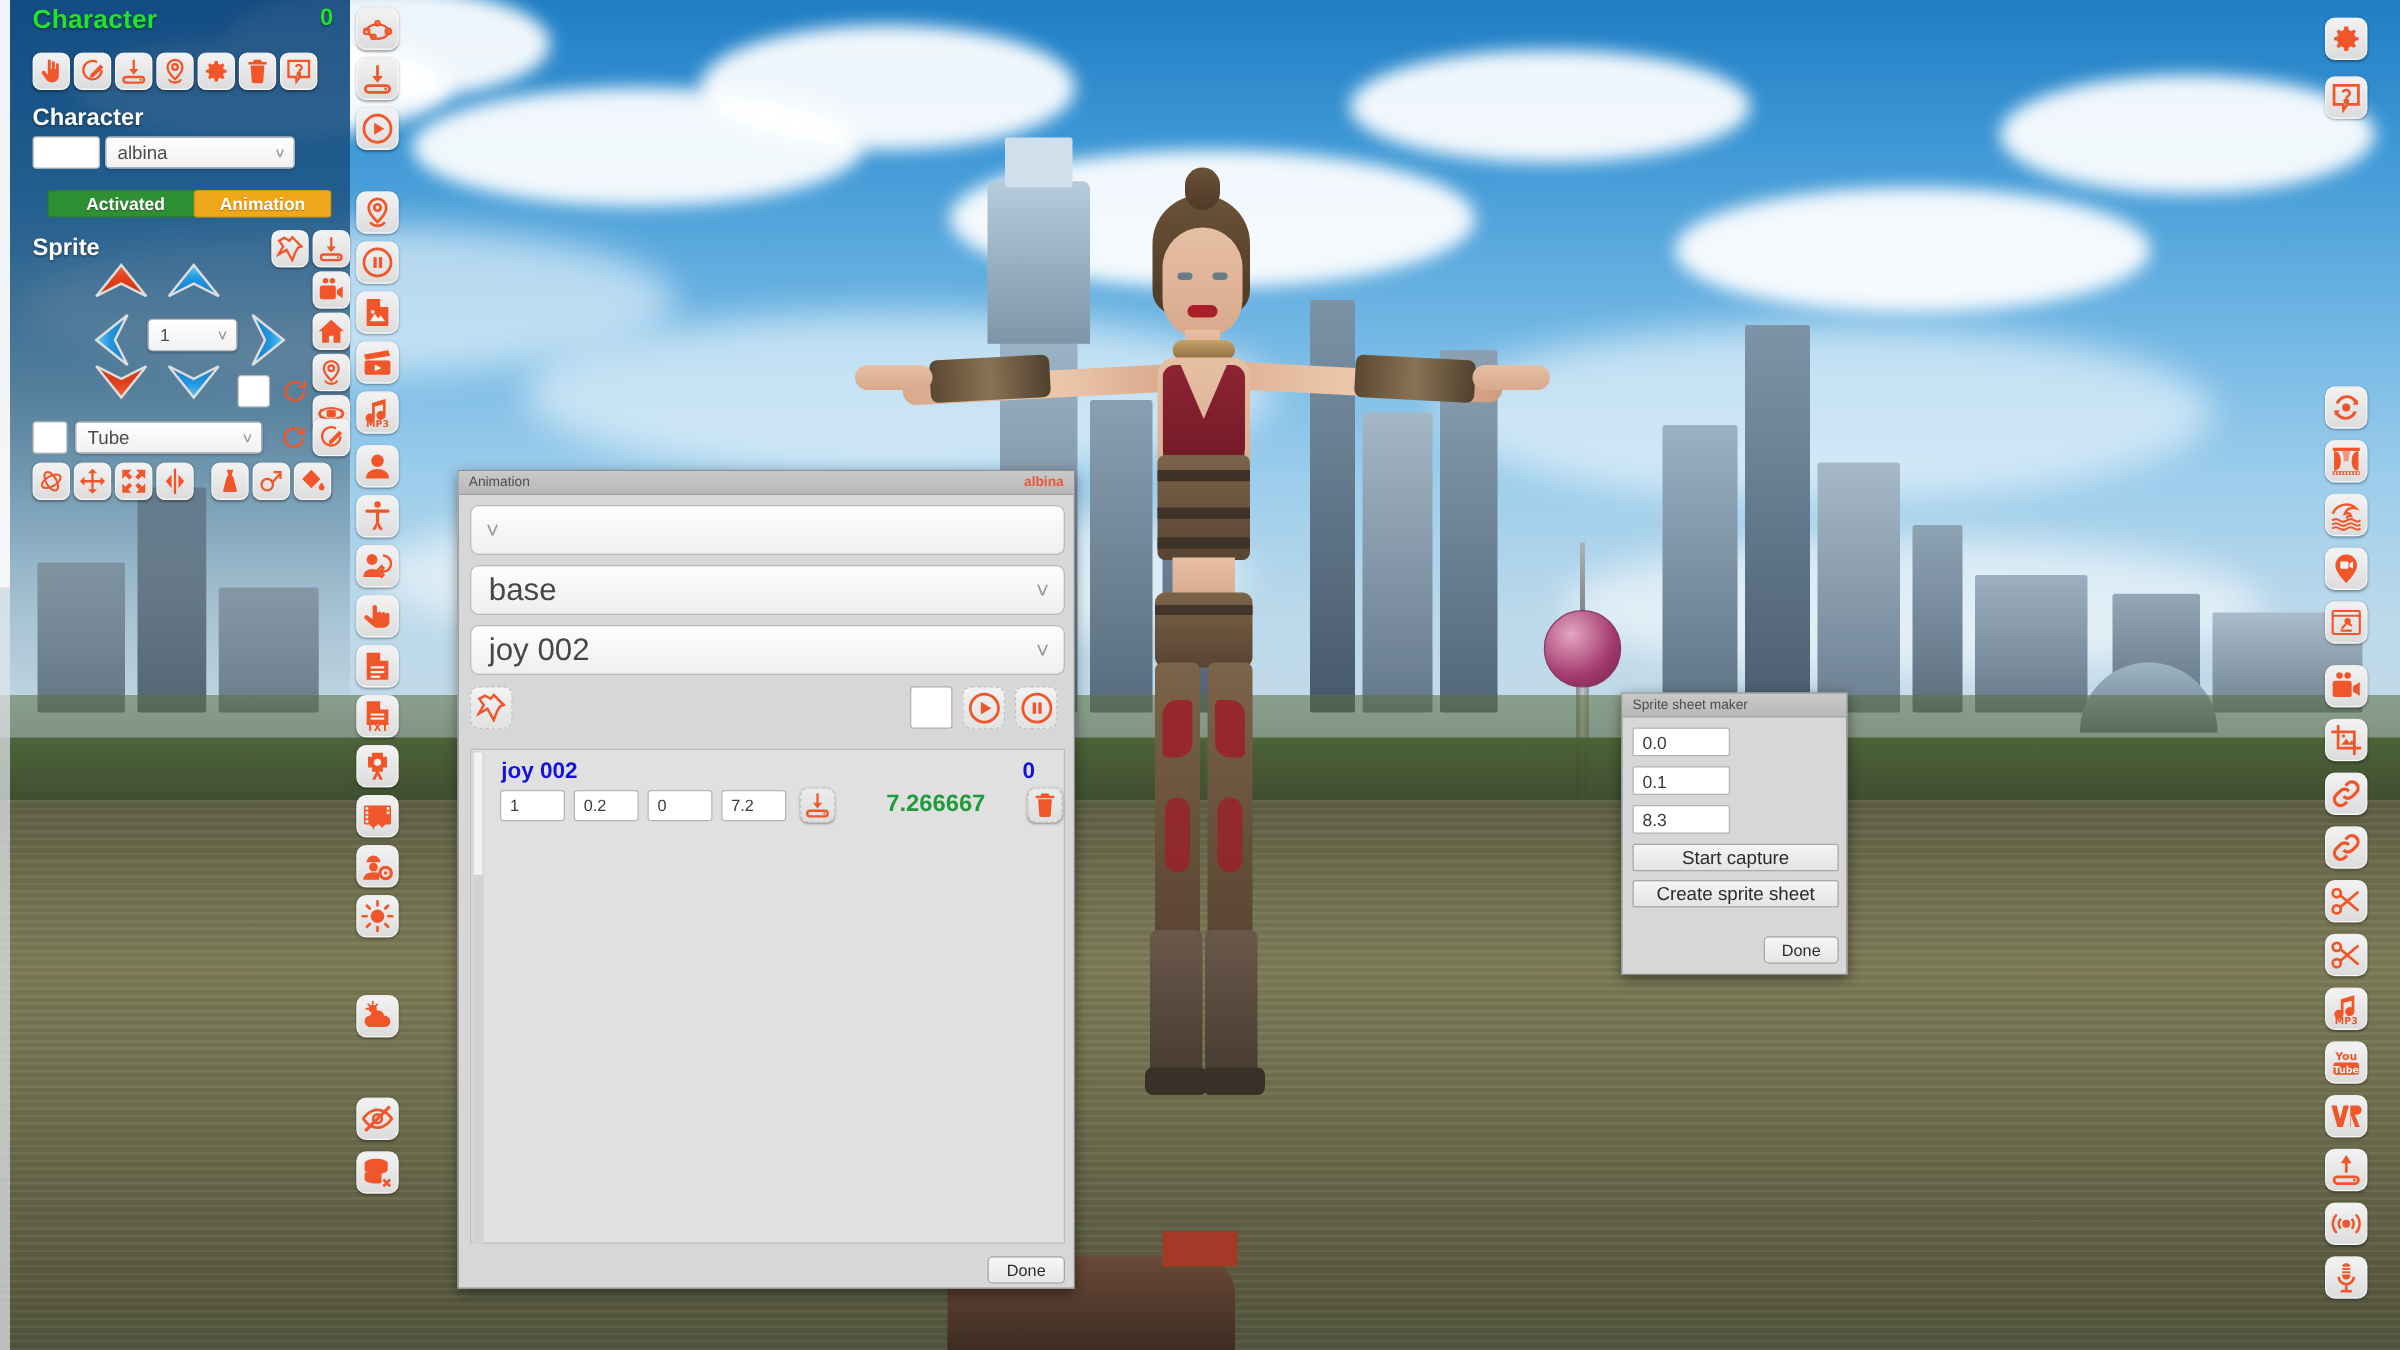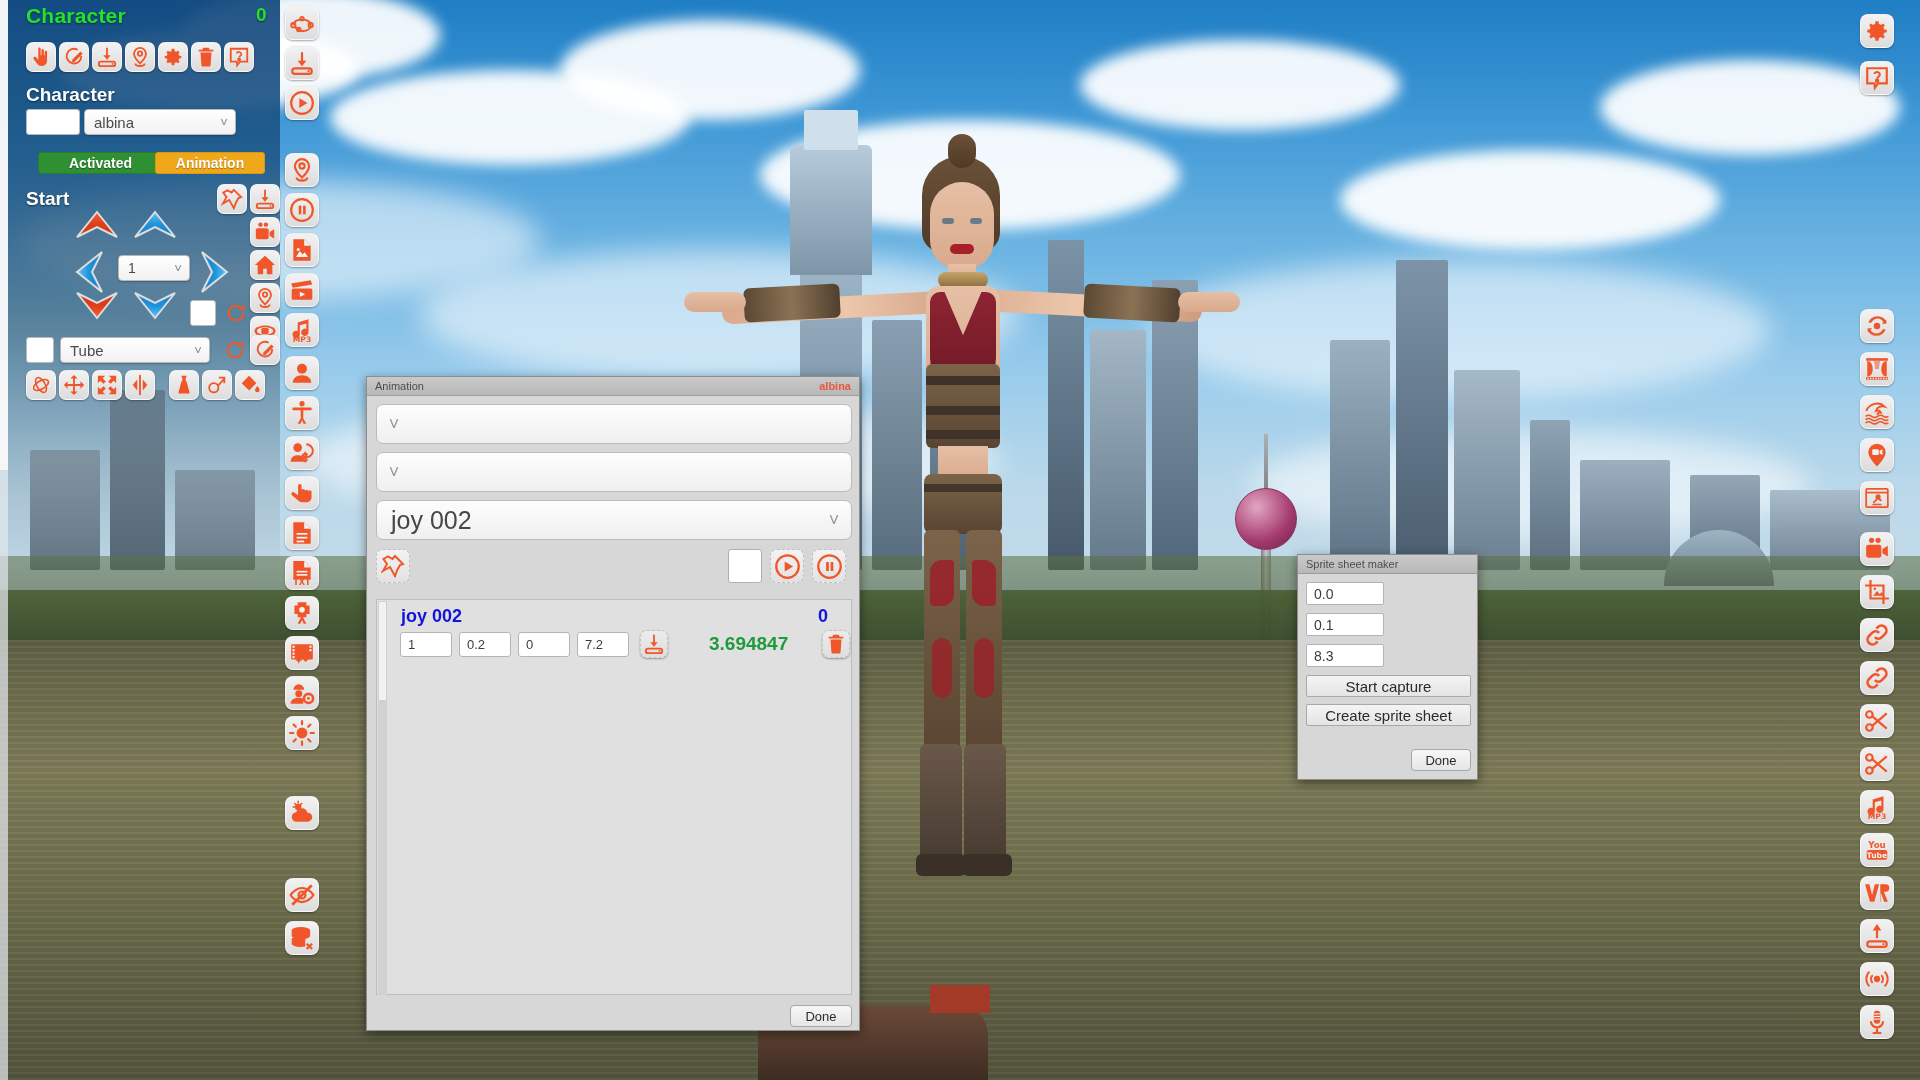--- a/index.html
+++ b/index.html
@@ -345,21 +345,21 @@
 
   <div class="whitebox" style="left:18px; top:109px; width:54px; height:26px;"></div>
   <div class="combo" style="left:76px; top:109px; width:152px; height:26px; font-size:15px;">
     <span class="txt">albina</span>
     <span class="chev">˅</span>
   </div>
 
   <div class="btn-green" style="left:18px; top:152px; width:125px; height:22px;margin-left:12px;">Activated</div>
   <div class="btn-amber" style="left:147px; top:152px; width:110px; height:22px;">Animation</div>
 
-  <div class="subhead" style="left:18px; top:188px;">Start</div>
+  <div class="subhead" style="left:18px; top:188px;">Sprite</div>
 
   <div class="arrow" style="left:67px; top:210px;">
     <svg width="44" height="30" viewBox="0 0 44 30">
         <path d="M22 2 L42 27 L22 17 L2 27 Z" fill="url(#og)" stroke="#ddd" stroke-width="2"></path>
         <defs>
           <linearGradient id="og" x1="0" y1="0" x2="0" y2="1">
             <stop offset="0" stop-color="#f2653a"></stop>
             <stop offset=".45" stop-color="#e0401a"></stop>
             <stop offset="1" stop-color="#c83716"></stop>
           </linearGradient>
@@ -869,20 +869,21 @@
 <div class="dlg" style="left:366px; top:376px; width:494px; height:655px;">
   <div class="dlg-title">
     <span class="t">Animation</span>
     <span class="r">albina</span>
   </div>
 
   <div class="bigsel" style="left:9px; top:27px; width:476px; height:40px;">
     <span class="chev">˅</span>
   </div>
   <div class="bigsel" style="left:9px; top:75px; width:476px; height:40px;">
+    <span class="txt">base</span>
     <span class="chev">˅</span>
   </div>
   <div class="bigsel" style="left:9px; top:123px; width:476px; height:40px;">
     <span class="txt">joy 002</span>
     <span class="chev">˅</span>
   </div>
 
   <div class="circbtn" style="left:9px; top:172px;">
     <svg viewBox="0 0 24 24" fill="none" stroke="currentColor" stroke-width="2" width="24" height="24">
         <path d="M14 2l8 8-3 1-2.5 4.5L14 22 9 13 2 17l4-7L2.5 5 7 2.5 11.5 5z"></path>
@@ -918,21 +919,21 @@
       <div class="row-input" style="left:200px; top:32px; width:52px; height:25px;">7.2</div>
 
       <div class="ib" style="left:263px; top:30px; width:28px; height:28px; border:1px dashed #c4c4c4; background:linear-gradient(180deg,#ececec,#dedede);">
         <svg viewBox="0 0 24 24" fill="currentColor" width="20" height="20">
             <path d="M11 2h2v8h3l-4 5-4-5h3z"></path>
             <rect x="3" y="17" width="18" height="5" rx="2.5" fill="none" stroke="currentColor" stroke-width="2"></rect>
             <circle cx="18" cy="19.5" r="1"></circle>
           </svg>
       </div>
 
-      <div class="clip-dur" style="left:332px; top:33px;">3.694847</div>
+      <div class="clip-dur" style="left:332px; top:33px;">7.266667</div>
 
       <div class="ib" style="left:445px; top:30px; width:28px; height:28px; border:1px dashed #c4c4c4; background:linear-gradient(180deg,#ececec,#dedede);">
         <svg viewBox="0 0 24 24" fill="currentColor" width="20" height="20">
             <path d="M9 2h6l1 2h4v2H4V4h4zM6 7h12l-1 14a1.5 1.5 0 0 1-1.5 1.4h-7A1.5 1.5 0 0 1 7 21z"></path>
           </svg>
       </div>
     </div>
   </div>
 
   <div class="pushbtn" style="left:423px; top:628px; width:62px; height:22px;">Done</div>

